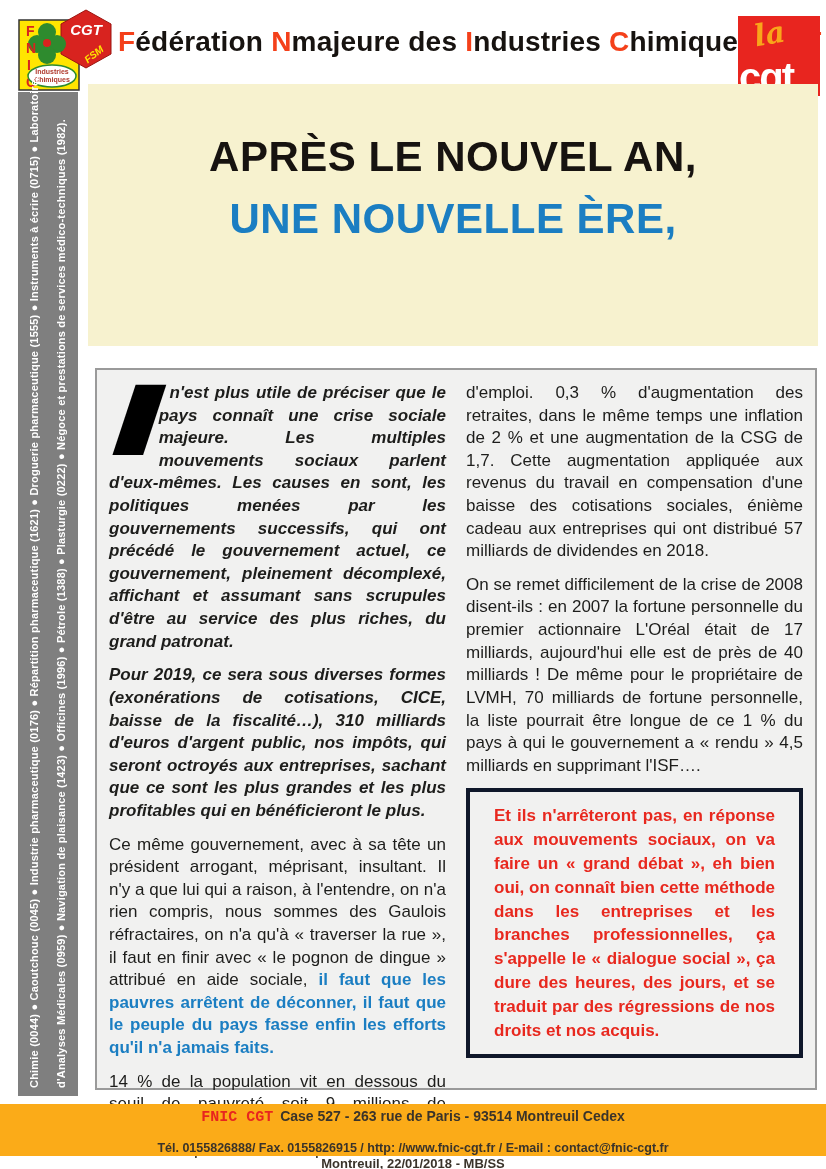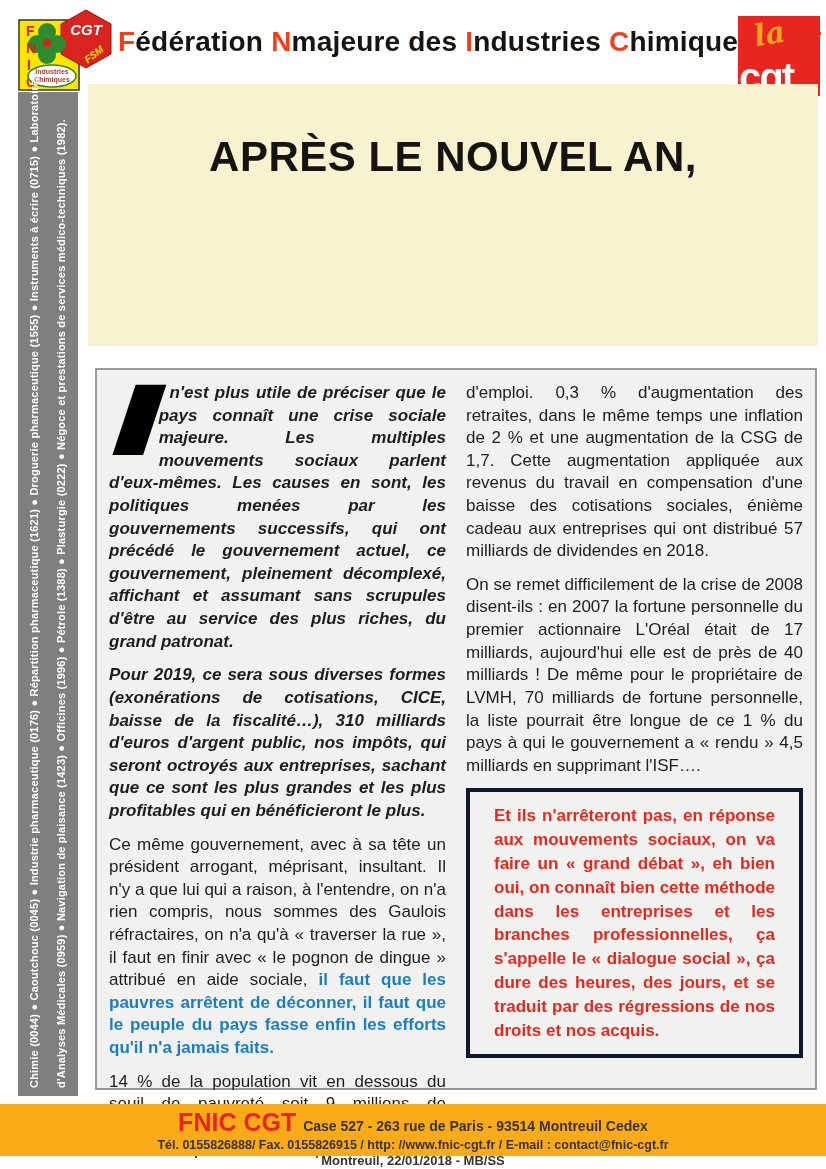--- a/index.html
+++ b/index.html
@@ -80,22 +80,22 @@
     color:#e8281e; font-weight:bold; font-size:17px; line-height:1.4;
     text-align:justify;
   }
 
   
   .footer {
     position:absolute; left:0; top:1104px; width:826px; height:52px;
     background:#fbab18; text-align:center; color:#3a332a; padding-top:4px;
   }
   .footer-line1 { font-size:14px; font-weight:bold; }
-  .footer-brand { color:#e8251f; font-size:25px; font-weight:bold; margin-right:7px; }
-  .footer-line2 { font-size:12.5px; font-weight:bold; margin-top:1px; }
+  .footer-brand { color:#e8251f; font-size:15px; font-weight:bold; margin-right:7px;font-family:Liberation Mono, monospace; }
+  .footer-line2 { font-size:12.5px; font-weight:bold; margin-top:15px; }
   .footer-line3 { font-size:13px; font-weight:bold; margin-top:1px; }
 </style>
 </head>
 <body>
 
 <div class="page">
 
   <div class="header">
     <svg class="fnic-logo" viewBox="0 0 106 88" xmlns="http://www.w3.org/2000/svg">
       <rect x="5" y="12" width="60" height="70" fill="#ffe500" stroke="#333" stroke-width="1.5"></rect>
@@ -129,20 +129,21 @@
   <div class="sidebar">
     <div class="sidebar-rotor">
       <div class="vline">Chimie (0044) ● Caoutchouc (0045) ● Industrie pharmaceutique (0176) ● Répartition pharmaceutique (1621) ● Droguerie pharmaceutique (1555) ● Instruments à écrire (0715) ● Laboratoires</div>
       <div class="vline">d'Analyses Médicales (0959) ● Navigation de plaisance (1423) ● Officines (1996) ● Pétrole (1388) ● Plasturgie (0222) ● Négoce et prestations de services médico-techniques (1982).</div>
     </div>
   </div>
 
   <div class="banner">
     <div class="banner-inner">
       <div>APRÈS LE NOUVEL AN,</div>
+      <div class="blue">UNE NOUVELLE ÈRE,</div>
     </div>
   </div>
 
   <div class="body-box">
     <div class="col">
       <p class="italic-bold"><span class="dropcap">I</span><span><span>l n'est plus utile de préciser que le pays connaît une crise sociale majeure. Les multiples mouvements sociaux parlent d'eux-mêmes. Les causes en sont, les politiques menées par les gouvernements successifs, qui ont précédé le gouvernement actuel, ce gouvernement, pleinement décomplexé, affichant et assumant sans scrupules d'être au service des plus riches, du grand patronat.</span></span></p>
       <p class="italic-bold"><span>Pour 2019, ce sera sous diverses formes (exonérations de cotisations, CICE, baisse de la fiscalité…), 310 milliards d'euros d'argent public, nos impôts, qui seront octroyés aux entreprises, sachant que ce sont les plus grandes et les plus profitables qui en bénéficieront le plus.</span></p>
       <p><span>Ce même gouvernement, avec à sa tête un président arrogant, méprisant, insultant. Il n'y a que lui qui a raison, à l'entendre, on n'a rien compris, nous sommes des Gaulois réfractaires, on n'a qu'à « traverser la rue », il faut en finir avec « le pognon de dingue » attribué en aide sociale, </span><span class="blue-bold">il faut que les pauvres arrêtent de déconner, il faut que le peuple du pays fasse enfin les efforts qu'il n'a jamais faits.</span></p>
       <p><span class="bold">14 % de la population vit en dessous du seuil de pauvreté</span><span> soit 9 millions de personnes dont 30 % ont un emploi. </span><span class="bold">6,2 millions de personnes sont privées</span></p>
     </div>

